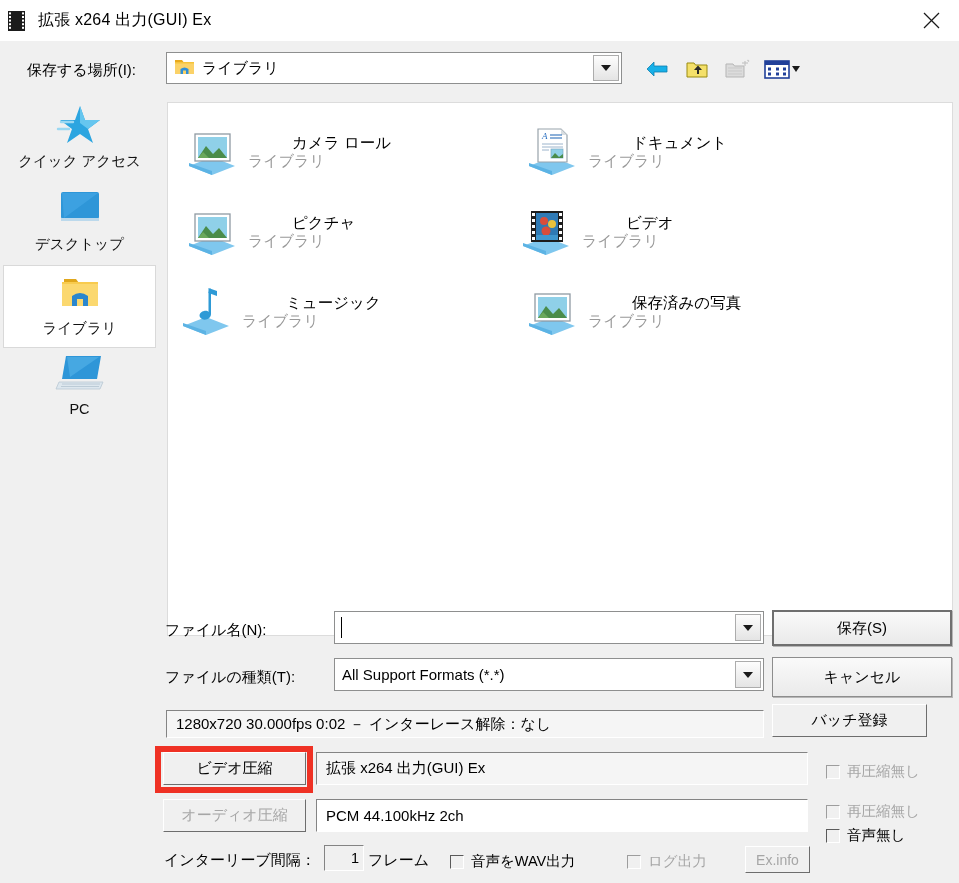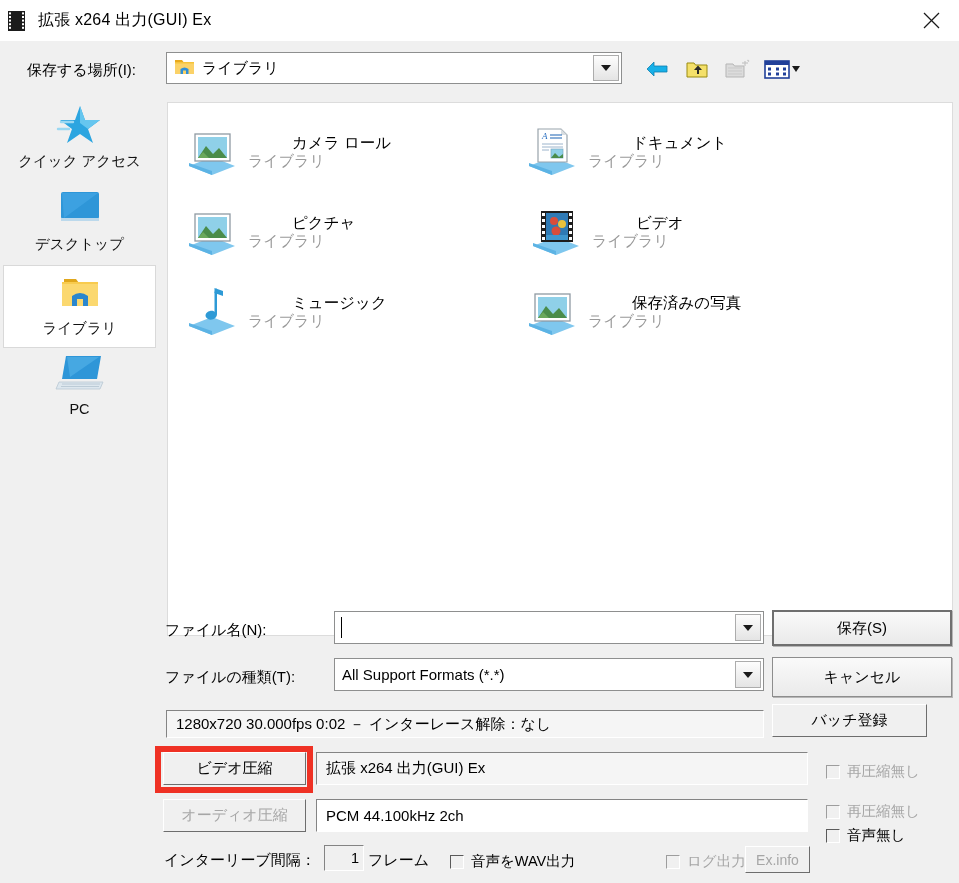--- a/index.html
+++ b/index.html
@@ -511,21 +511,21 @@
           <path d="M19 34 L27 22 L34 30 L40 24 L48 34 Z" fill="#4a8c4a"></path>
           <path d="M19 34 L24 28 L30 34 Z" fill="#6aa85c"></path>
         </svg>
       </span>
       <span class="file-texts">
         <span class="file-name">ピクチャ</span>
         <span class="file-sub">ライブラリ</span>
       </span>
     </div>
 
-    <div class="file-item" style="left:352px; top:98px;">
+    <div class="file-item" style="left:342px; top:98px;">
       <span class="file-ico">
         <svg width="66" height="56" viewBox="0 0 66 56">
           <path d="M10 42 L33 33 L56 42 L33 51 Z" fill="#7fc7ee"></path>
           <path d="M10 42 L33 51 L33 47 L10 39 Z" fill="#5cb3e4"></path>
           <rect x="18" y="7" width="32" height="31" fill="#1d1d1d"></rect>
           <rect x="23" y="9" width="22" height="27" fill="#2f7ab5"></rect>
           <circle cx="31" cy="17" r="4" fill="#d94d3a"></circle>
           <circle cx="39" cy="20" r="4" fill="#e9c13c"></circle>
           <circle cx="33" cy="27" r="4.5" fill="#d94d3a"></circle>
           <path d="M23 31 L45 31 L45 36 L23 36 Z" fill="#3f97cf"></path>
@@ -542,21 +542,21 @@
             <rect x="46" y="33" width="3" height="3"></rect>
           </g>
         </svg>
       </span>
       <span class="file-texts">
         <span class="file-name">ビデオ</span>
         <span class="file-sub">ライブラリ</span>
       </span>
     </div>
 
-    <div class="file-item" style="left:8px; top:178px;">
+    <div class="file-item" style="left:2px; top:178px;">
       <span class="file-ico">
         <svg width="66" height="56" viewBox="0 0 66 56">
           <path d="M10 42 L33 33 L56 42 L33 51 Z" fill="#7fc7ee"></path>
           <path d="M10 42 L33 51 L33 47 L10 39 Z" fill="#5cb3e4"></path>
           <path d="M38 4 L38 30 C38 34 33 37 29 35 C25 33 26 28 31 27 C33 26.5 35 27 35.5 28 L35.5 8 Z" fill="#2e9ad6"></path>
           <path d="M35.5 4 L44 7 L44 12 L35.5 9 Z" fill="#2e9ad6"></path>
         </svg>
       </span>
       <span class="file-texts">
         <span class="file-name">ミュージック</span>
@@ -643,21 +643,21 @@
   <div class="num-field" style="left:324px; top:804px; width:40px; height:26px;">
     <span class="ftext">1</span>
   </div>
   <span class="form-label" style="left:368px; top:810px;">フレーム</span>
 
   <div class="cb-row" style="left:450px; top:811px;">
     <span class="cb-box"></span>
     <span>音声をWAV出力</span>
   </div>
 
-  <div class="cb-row disabled" style="left:666px; top:811px;">
+  <div class="cb-row disabled" style="left:627px; top:811px;">
     <span class="cb-box"></span>
     <span>ログ出力</span>
   </div>
 
   <div class="winbtn classic disabled" style="left:745px; top:805px; width:65px; height:27px; font-size:14px;">
     <span>Ex.info</span>
   </div>
 
   <div class="highlight-box" style="left:155px; top:705px; width:158px; height:47px;"></div>
 

